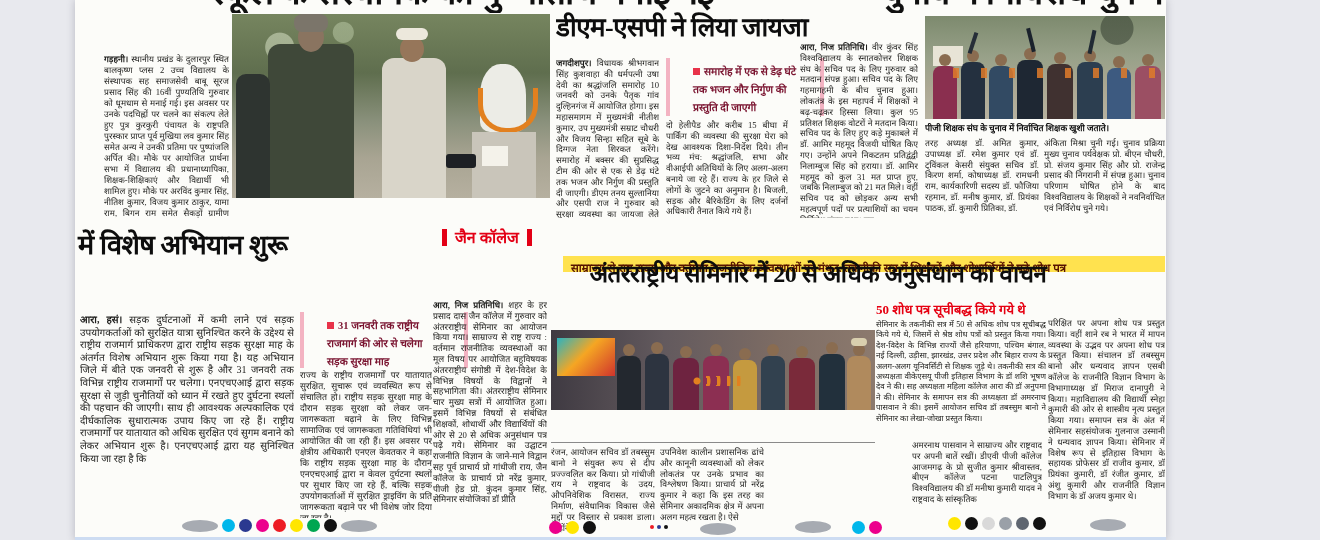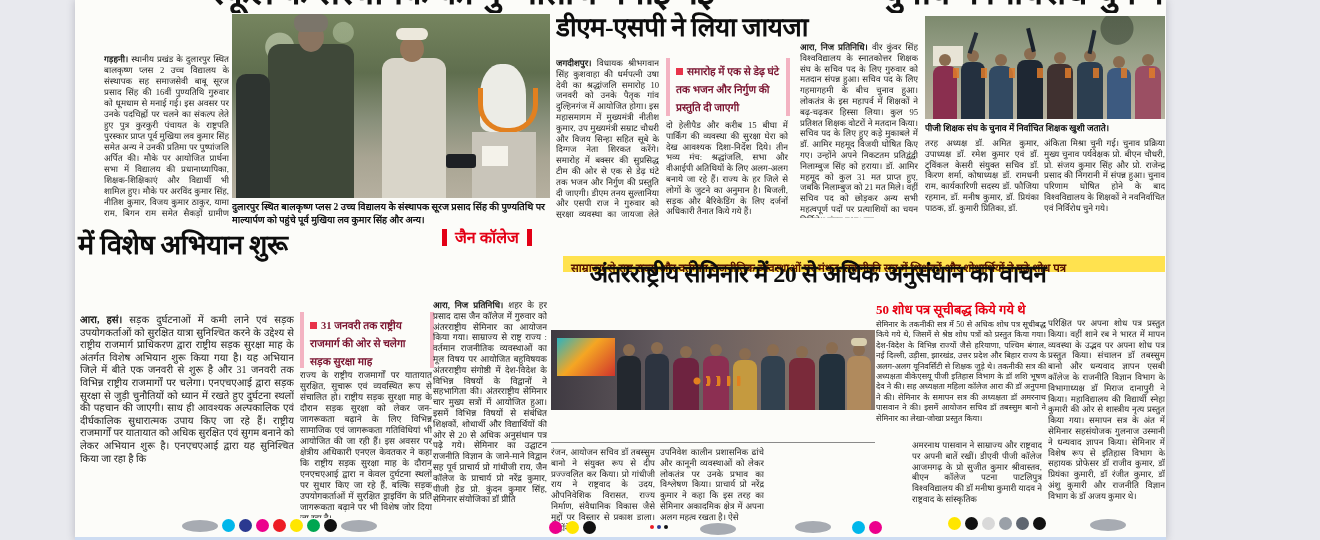--- a/index.html
+++ b/index.html
@@ -13,21 +13,21 @@
                   white-space:nowrap;transform:translateY(-27px);letter-spacing:-1px;}
   
   .headline{position:absolute;font-weight:800;color:var(--headline-ink,#0d0d0d);letter-spacing:-.5px;}
   .hl-nowrap{white-space:nowrap;overflow:hidden;}
   
   .txt{position:absolute;text-align:justify;overflow:hidden;color:var(--body-ink,#1d1d1b);}
   .dl{font-weight:bold;}
   .caption{position:absolute;font-weight:700;color:#111;overflow:hidden;text-align:left;}
   
   .pinkbox{position:absolute;border-left:4px solid var(--box-pink,#f3b3c2);border-right:4px solid var(--box-pink,#f3b3c2);
-           padding:3px 6px;overflow:hidden;}
+           padding:3px 23px;overflow:hidden;}
   .pinkbox .bx{font-weight:800;color:var(--box-ink,#7a1430);font-size:10.5px;line-height:13.5px;display:inline;}
   .sq{display:inline-block;width:7px;height:7px;background:#e8334a;margin-right:4px;}
   
   .tagrow{position:absolute;display:flex;align-items:center;gap:8px;}
   .redbar{display:inline-block;width:5px;height:17px;background:var(--accent-red,#e30016);}
   .tag-label{font-weight:800;font-size:16px;color:var(--accent-red,#e30016);white-space:nowrap;}
   .ystrip{position:absolute;background:var(--strip-bg,#ffe24f);color:var(--strip-ink,#571300);
           font-weight:800;font-size:11.5px;line-height:24px;padding:0 8px;white-space:nowrap;overflow:hidden;}
   .subhead-red{position:absolute;color:var(--subhead-red,#e60012);font-weight:800;font-size:13px;white-space:nowrap;overflow:hidden;}
   .rule{position:absolute;height:1px;background:#8a8a8a;}
@@ -71,21 +71,20 @@
     <div style="left:4px;top:60px;width:34px;height:124px;background:#2e3430;border-radius:10px 10px 0 0;"></div>
     <div style="left:150px;top:44px;width:64px;height:140px;background:#d9d5c9;border-radius:12px 12px 0 0;"></div>
     <div class="hd" style="left:168px;top:22px;width:24px;height:26px;background:#96765a;"></div>
     <div style="left:164px;top:14px;width:32px;height:12px;background:#ece8dc;border-radius:6px;"></div>
     <div style="left:248px;top:50px;width:46px;height:68px;background:#ecece6;border-radius:45% 45% 10px 10px;"></div>
     <div style="left:246px;top:74px;width:50px;height:40px;border:5px solid #e2801f;border-top:none;border-radius:0 0 28px 28px;background:transparent;"></div>
     <div style="left:240px;top:118px;width:64px;height:66px;background:#c9c5ba;"></div>
     <div style="left:250px;top:132px;width:26px;height:20px;background:#f4f2ea;"></div>
     <div style="left:214px;top:140px;width:30px;height:14px;background:#1d2024;border-radius:3px;"></div>
   </div>
-  <div class="caption" style="left:232px;top:201px;width:318px;height:26px;font-size:9.5px;line-height:12.5px;">दुलारपुर स्थित बालकृष्ण प्लस 2 उच्च विद्यालय के संस्थापक सूरज प्रसाद सिंह की पुण्यतिथि पर माल्यार्पण को पहुंचे पूर्व मुखिया लव कुमार सिंह और अन्य।</div>
 
   <div class="headline hl-nowrap" style="left:556px;top:6px;width:322px;height:46px;font-size:26px;line-height:44px;">डीएम-एसपी ने लिया जायजा</div>
   <div class="txt" style="left:556px;top:58px;width:103px;height:160px;font-size:8.6px;line-height:10.8px;">
     <span class="dl">जगदीशपुर।</span>
     <span>विधायक श्रीभगवान सिंह कुशवाहा की धर्मपत्नी उषा देवी का श्रद्धांजलि समारोह 10 जनवरी को उनके पैतृक गांव दुल्हिनगंज में आयोजित होगा। इस महासमागम में मुख्यमंत्री नीतीश कुमार, उप मुख्यमंत्री सम्राट चौधरी और विजय सिन्हा सहित सूबे के दिग्गज नेता शिरकत करेंगे। समारोह में बक्सर की सुप्रसिद्ध टीम की ओर से एक से डेढ़ घंटे तक भजन और निर्गुण की प्रस्तुति दी जाएगी। डीएम तनय सुल्तानिया और एसपी राज ने गुरुवार को सुरक्षा व्यवस्था का जायजा लेते हुए</span>
   </div>
   <div class="pinkbox" style="left:666px;top:58px;width:104px;height:52px;">
     <span class="sq"></span><span class="bx">समारोह में एक से डेढ़ घंटे तक भजन और निर्गुण की प्रस्तुति दी जाएगी</span>
   </div>
   <div class="txt" style="left:666px;top:120px;width:122px;height:98px;font-size:8.6px;line-height:10.8px;">दो हेलीपैड और करीब 15 बीघा में पार्किंग की व्यवस्था की सुरक्षा घेरा को देख आवश्यक दिशा-निर्देश दिये। तीन भव्य मंच: श्रद्धांजलि, सभा और वीआईपी अतिथियों के लिए अलग-अलग बनाये जा रहे हैं। राज्य के हर जिले से लोगों के जुटने का अनुमान है। बिजली, सड़क और बैरिकेडिंग के लिए दर्जनों अधिकारी तैनात किये गये हैं।</div>

